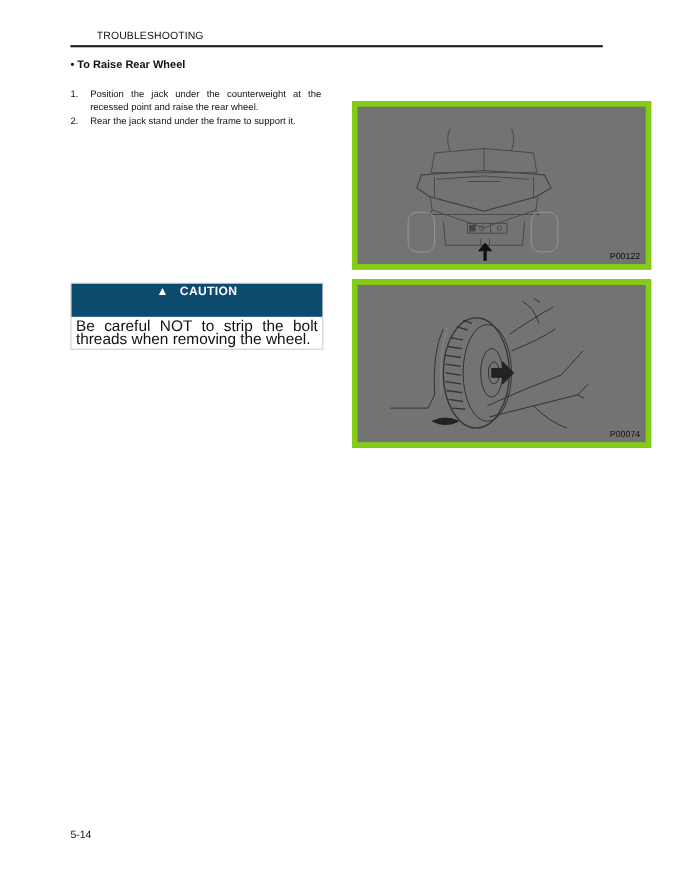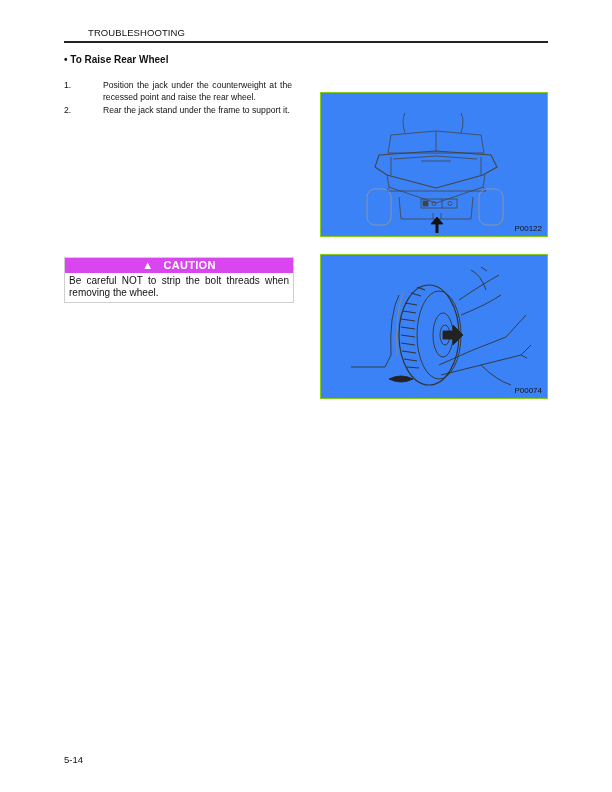--- a/index.html
+++ b/index.html
@@ -4,31 +4,31 @@
   <style>
     html, body { margin: 0; padding: 0; background: #ffffff; }
     body { width: 612px; height: 792px; position: relative; overflow: hidden;
       font-family: "Liberation Sans", sans-serif; color: #111; }
     .header { position: absolute; left: 64px; top: 27px; font-size: 9.5px; letter-spacing: 0.1px; margin-left: 24px; }
     .header-rule { position: absolute; left: 64px; top: 41px; width: 484px; height: 2px; background: #222; }
     .title { position: absolute; left: 64px; top: 54px; font-size: 10px; font-weight: bold; }
     .steps { position: absolute; left: 64px; top: 79px; width: 228px; font-size: 8.6px; line-height: 12.2px; }
     .step { display: flex; margin-bottom: 1px; }
     .step-num { width: 18px; flex: none; }
-    .step-text { flex: 1; text-align: justify; margin-left: 21px; }
-    .fig { position: absolute; border: 1px solid #84cc16; background: #3b82f6; }
+    .step-text { flex: 1; text-align: justify; }
+    .fig { position: absolute; border: 5px solid #84cc16; background: #737373; padding-left: 36px; }
     .fig1 { left: 320px; top: 92px; width: 226px; height: 143px; }
     .fig2 { left: 320px; top: 254px; width: 226px; height: 143px; }
     .fig-label { position: absolute; right: 5px; bottom: 3px; font-size: 8px; }
     .fig svg { position: absolute; left: 0; top: 0; }
     .caution { position: absolute; left: 64px; top: 257px; width: 228px; border: 1px solid #cfcfcf; }
-    .caution-head { background: #d946ef; color: #fff; text-align: center; font-size: 11px; font-weight: bold;
-      height: 15px; line-height: 15px; letter-spacing: 0.3px; }
+    .caution-head { background: #0c4a6e; color: #fff; text-align: center; font-size: 11px; font-weight: bold;
+      height: 30px; line-height: 15px; letter-spacing: 0.3px; }
     .caution-head .tri { display: inline-block; margin-right: 10px; }
-    .caution-body { font-size: 10px; line-height: 12px; padding: 2px 4px 3px 4px; text-align: justify; }
+    .caution-body { font-size: 14px; line-height: 12px; padding: 2px 4px 3px 4px; text-align: justify; }
     .page-num { position: absolute; left: 64px; top: 754px; font-size: 9.5px; }
   </style>
 </head>
 <body>
 
 <div class="header">TROUBLESHOOTING</div>
 <div class="header-rule"></div>
 
 <div class="title">• To Raise Rear Wheel</div>
 

